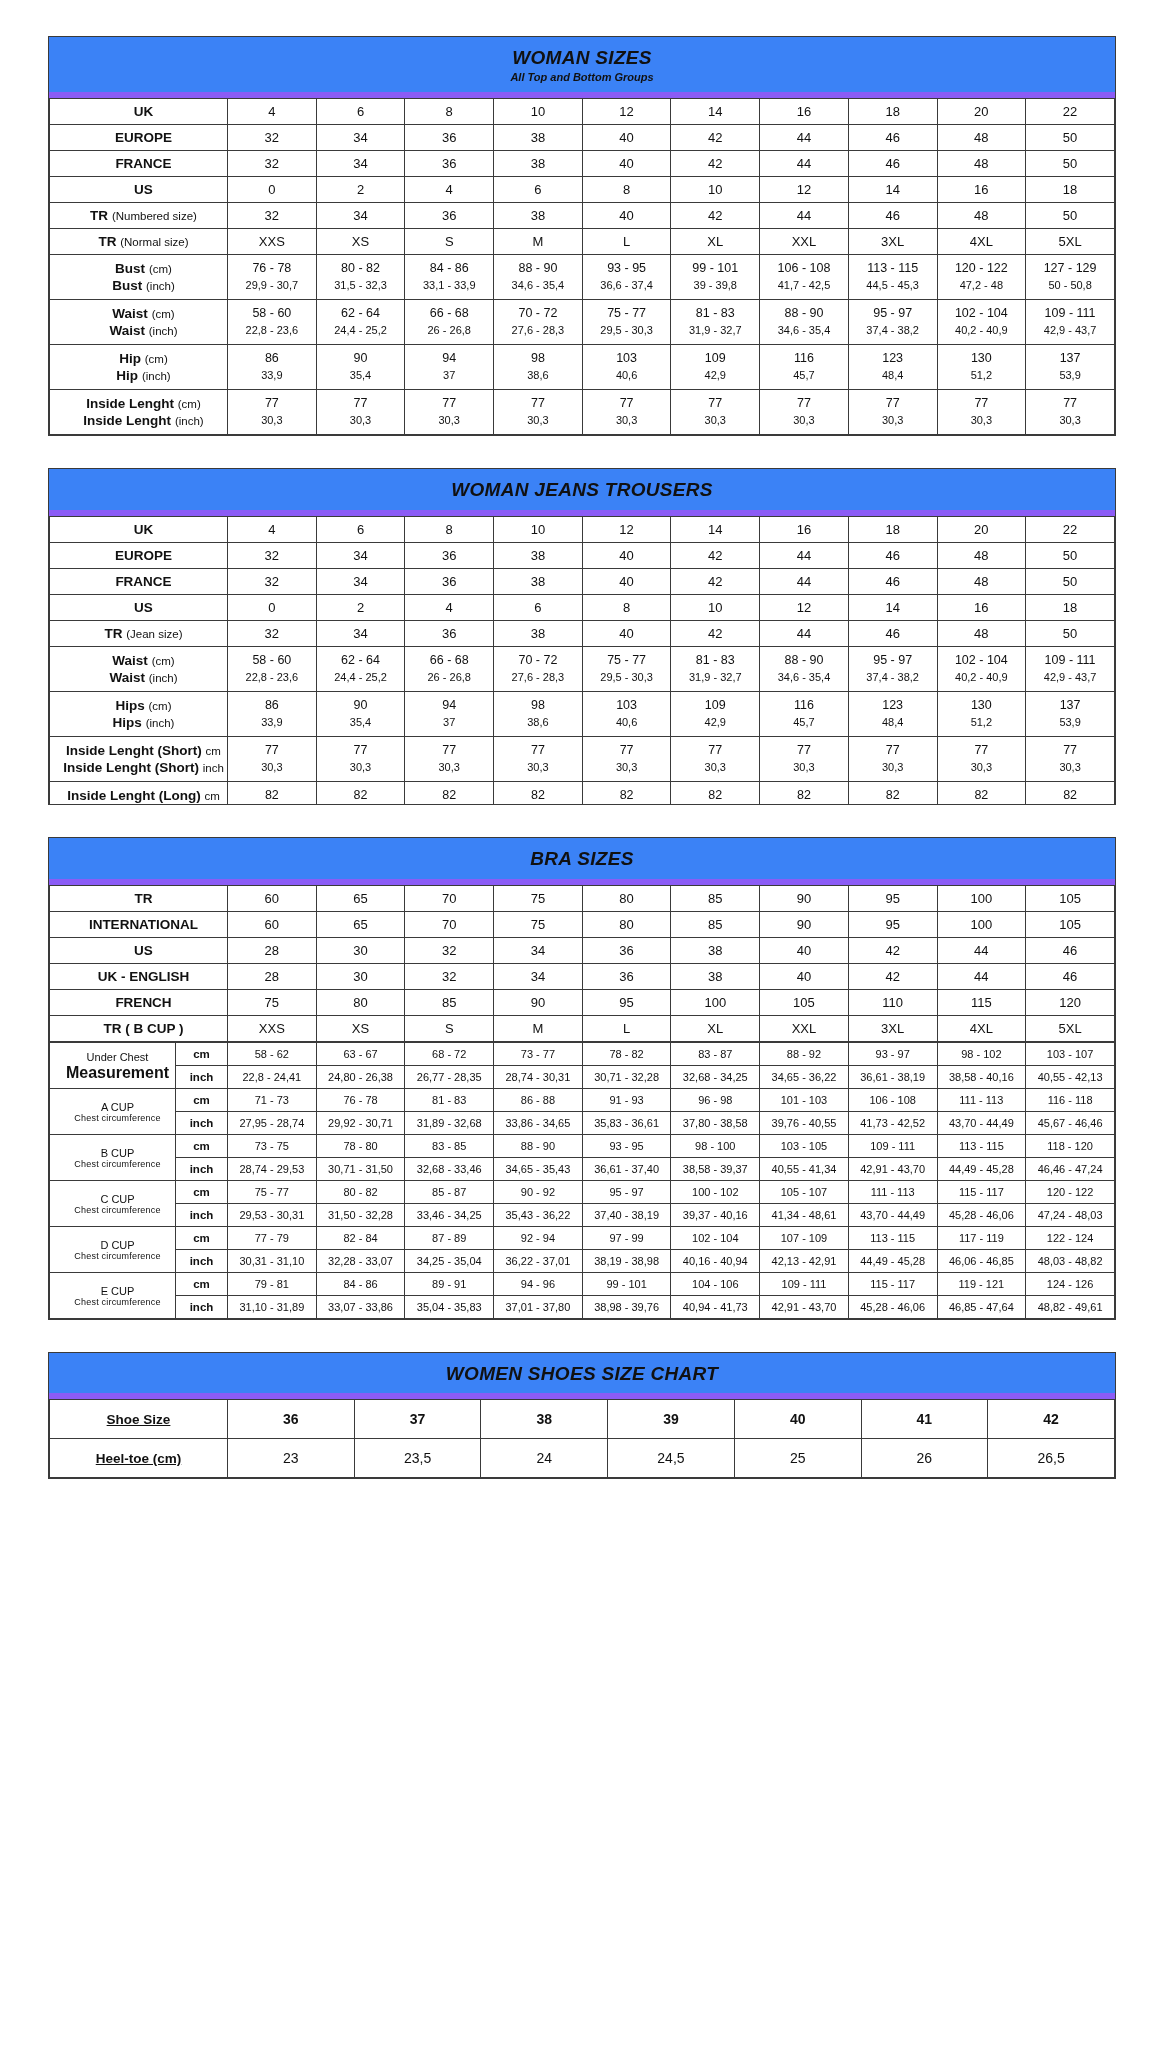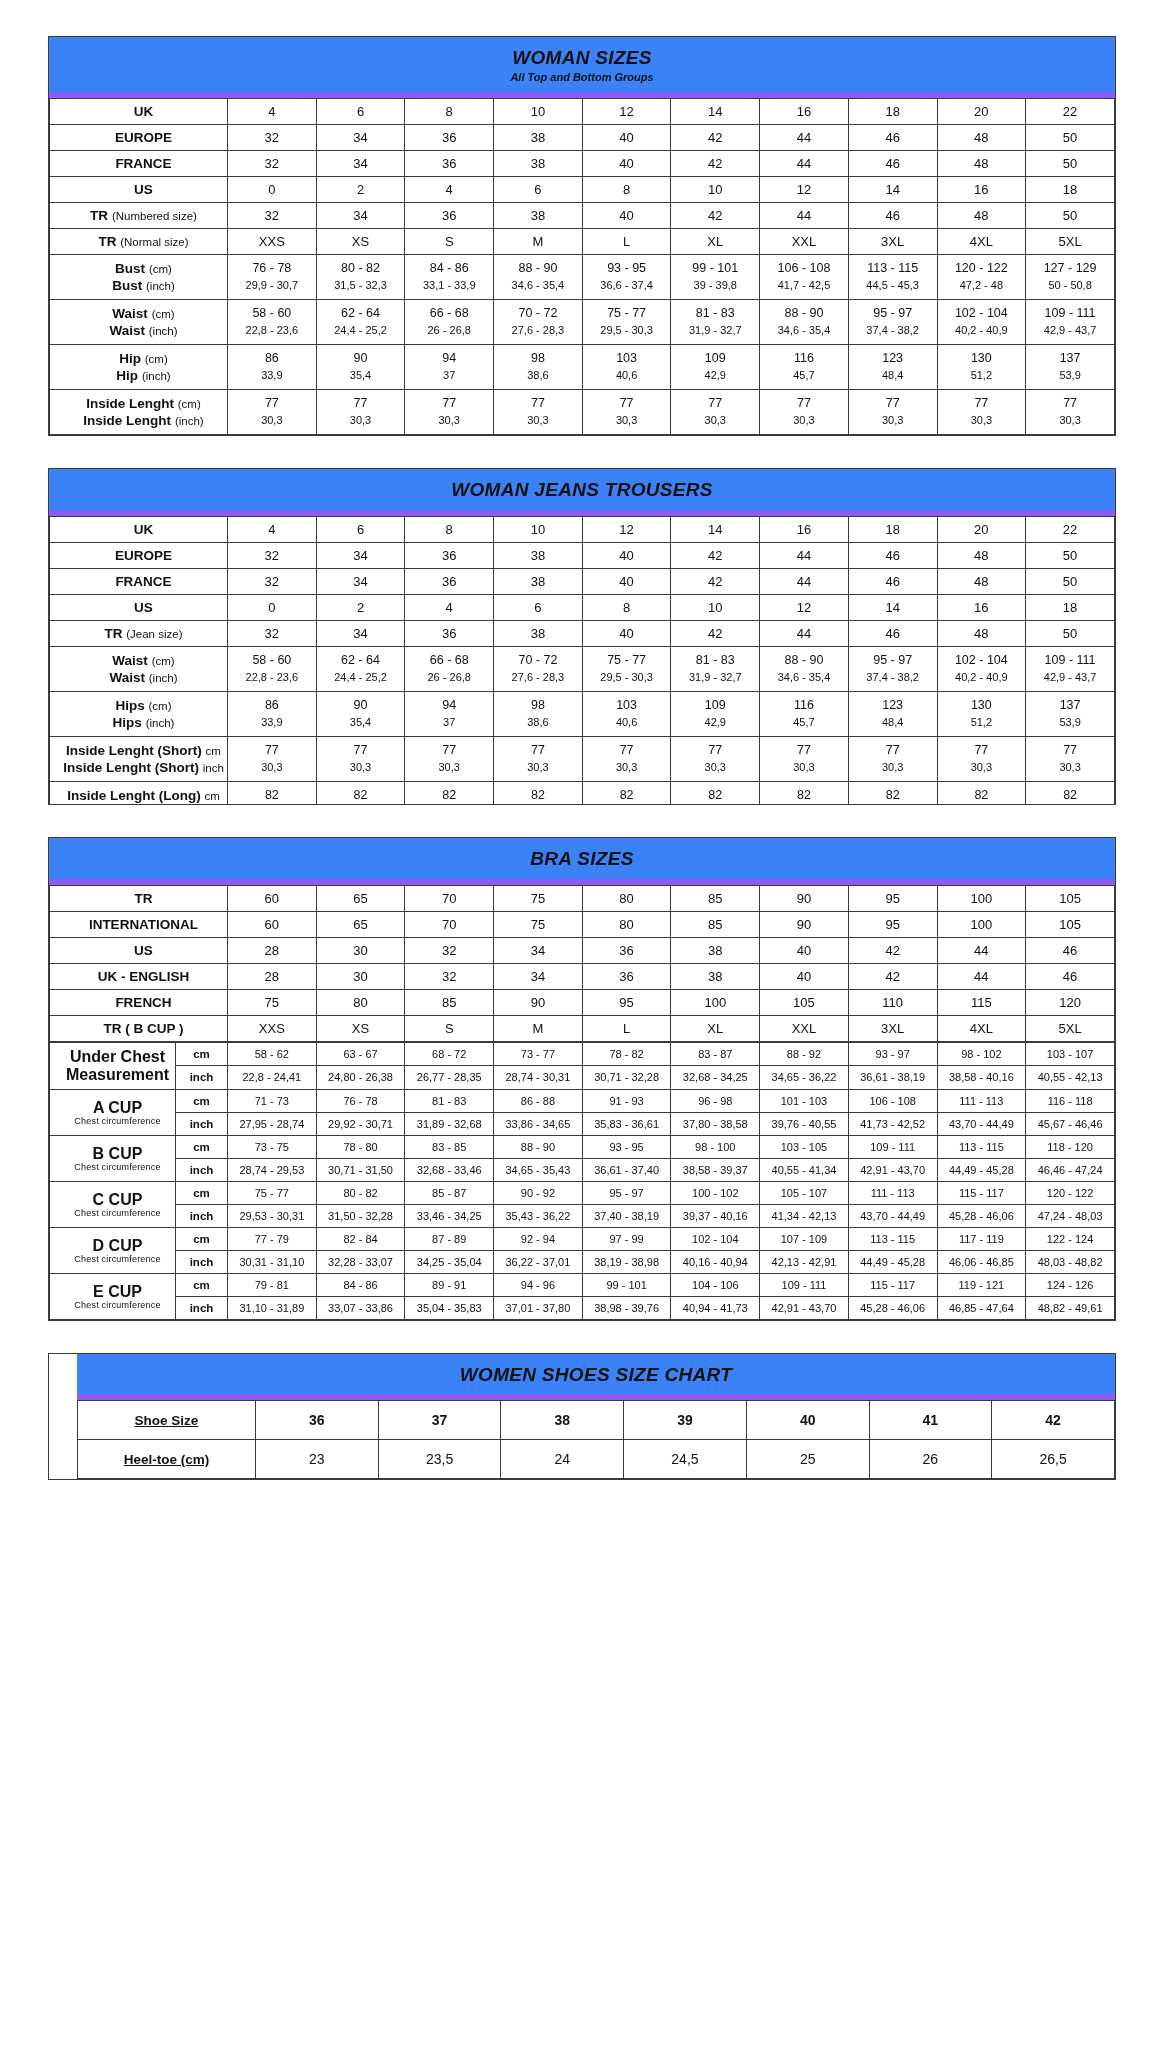--- a/index.html
+++ b/index.html
@@ -11,21 +11,21 @@
   body {
     width: 1164px;
     min-height: 2048px;
     padding: 36px 48px 40px 48px;
   }
   .chart {
     border: 1px solid #3a3a3a;
     margin-bottom: 32px;
     background: #fff;
   }
-  .chart:last-child { margin-bottom: 0; padding-left: 28px; }
+  .chart:last-child { margin-bottom: 0; }
   .chart-header {
     background: #3b82f6;
     border-bottom: 6px solid #8b5cf6;
     text-align: center;
     padding: 10px 0 9px 0;
     font-style: italic;
   }
   .chart-title {
     font-size: 19px;
     font-weight: bold;
@@ -77,21 +77,21 @@
   .pair-top td.label-cell, .pair-bot td.label-cell { vertical-align: middle; }
 
   
   .bra-meas td.val { font-size: 11px; }
   .bra-meas td.unit {
     font-size: 11.5px;
     font-weight: bold;
     width: 52px;
   }
   .bra-meas td.label-cell { width: 128px; }
-  .cup-name { font-weight: bold; font-size: 16px; }
+  .cup-name { font-weight: normal; font-size: 11px; }
 
   
   .shoes td { padding: 11px 2px; font-size: 14px; }
   .shoes td.label-cell { font-size: 13.5px; text-decoration: underline; }
 </style>
 </head>
 <body>
 
 <div class="chart">
   <div class="chart-header">
@@ -653,21 +653,21 @@
           <td class="val">120 - 122</td>
         </tr>
         <tr>
           <td class="unit">inch</td>
           <td class="val">29,53 - 30,31</td>
           <td class="val">31,50 - 32,28</td>
           <td class="val">33,46 - 34,25</td>
           <td class="val">35,43 - 36,22</td>
           <td class="val">37,40 - 38,19</td>
           <td class="val">39,37 - 40,16</td>
-          <td class="val">41,34 - 42,13</td>
+          <td class="val">41,34 - 48,61</td>
           <td class="val">43,70 - 44,49</td>
           <td class="val">45,28 - 46,06</td>
           <td class="val">47,24 - 48,03</td>
         </tr>
         <tr>
           <td class="label-cell" rowspan="2"><span class="cup-name">D CUP</span><span class="small2">Chest circumference</span></td>
           <td class="unit">cm</td>
           <td class="val">77 - 79</td>
           <td class="val">82 - 84</td>
           <td class="val">87 - 89</td>

